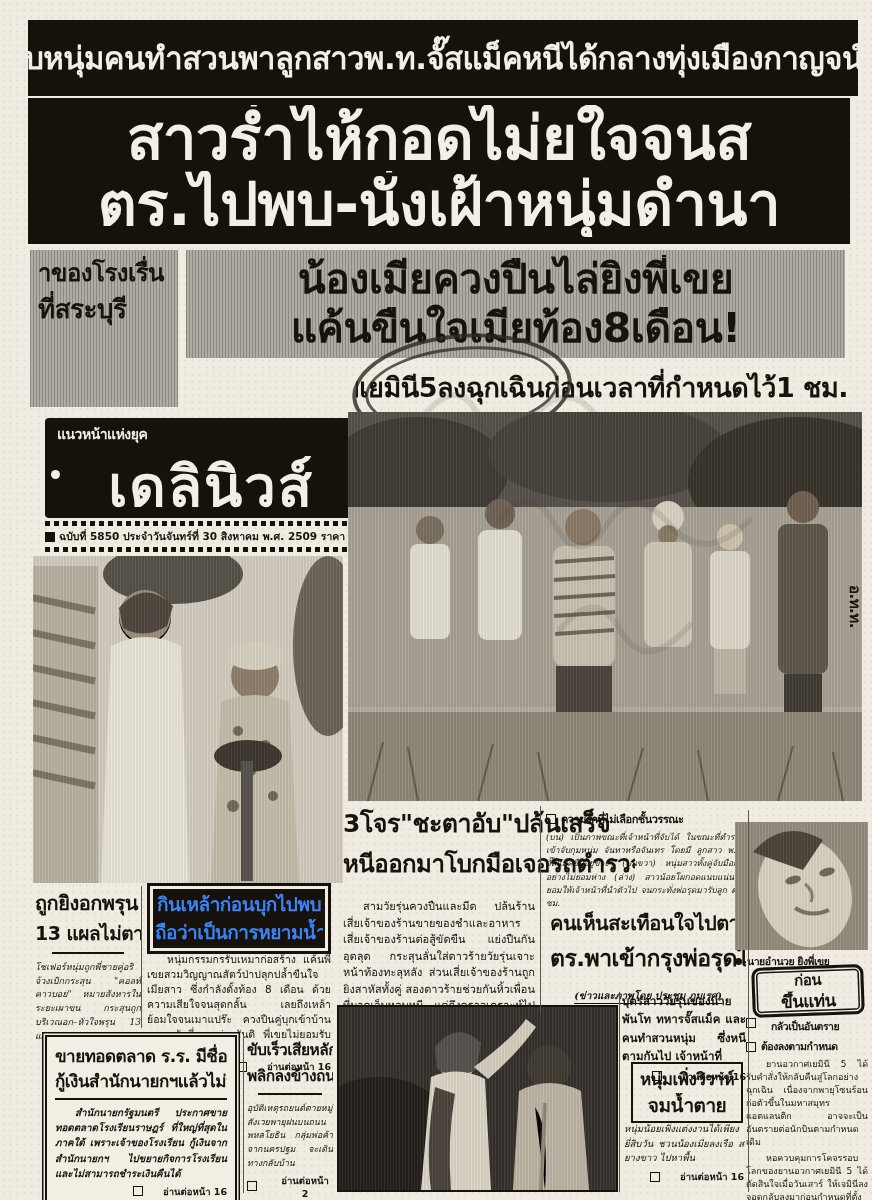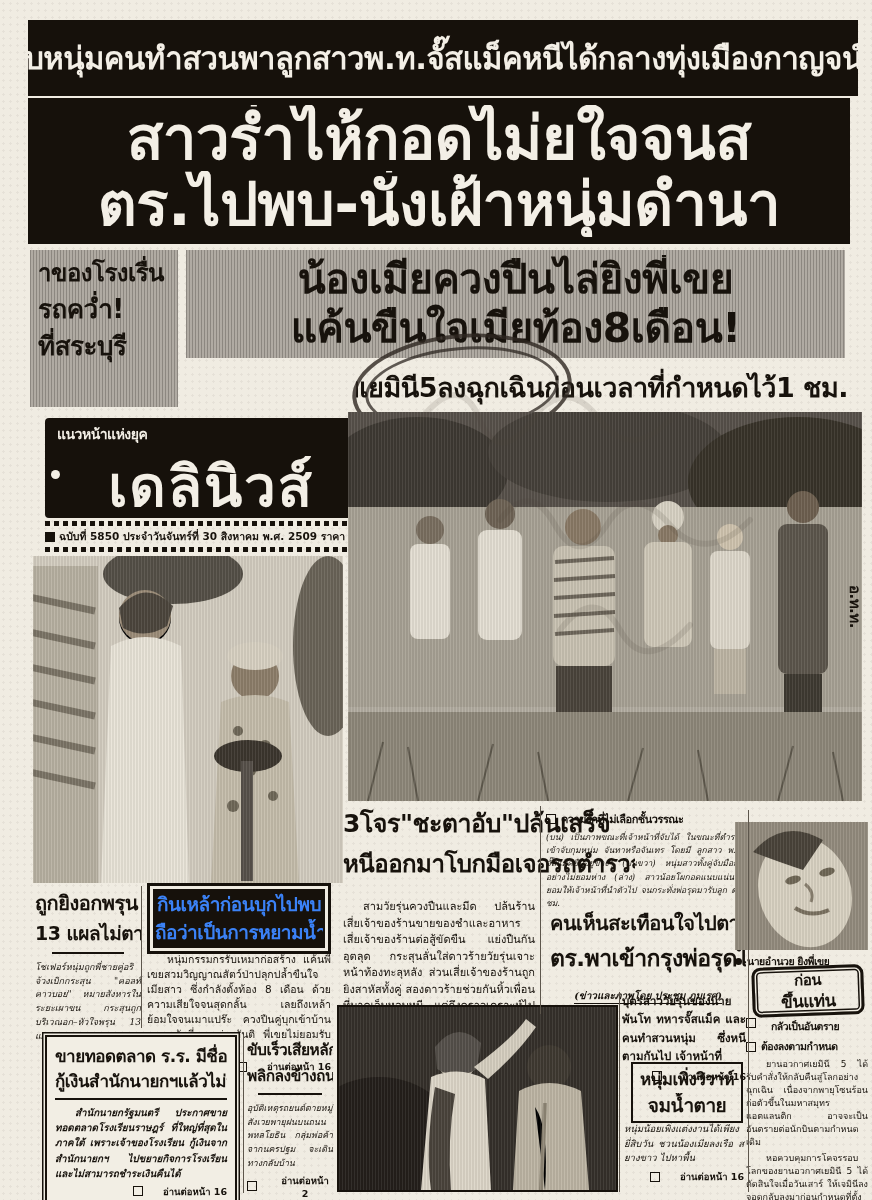--- a/index.html
+++ b/index.html
@@ -48,21 +48,20 @@
     <span class="hd" style="font-size:31px;">จับหนุ่มคนทำสวนพาลูกสาวพ.ท.จั๊สแม็คหนีได้กลางทุ่งเมืองกาญจน์ฯ</span>
   </div>
 
   <div class="abs ink" style="left:28px;top:98px;width:822px;height:146px;display:flex;flex-direction:column;justify-content:center;">
     <div class="hd center nowrap" style="font-size:60px;line-height:1.1;">สาวร่ำไห้กอดไม่ยใจจนส</div>
     <div class="hd center nowrap" style="font-size:60px;line-height:1.1;">ตร.ไปพบ-นั่งเฝ้าหนุ่มดำนา</div>
   </div>
 
   <div class="abs halftone" style="left:30px;top:250px;width:148px;height:157px;padding:6px 8px;box-sizing:border-box;">
     <div class="hd nowrap" style="font-size:24px;line-height:1.45;">าของโรงเรื่น</div>
-    <div class="hd nowrap" style="font-size:26px;line-height:1.45;">รถคว่ำ!</div>
     <div class="hd nowrap" style="font-size:26px;line-height:1.45;">ที่สระบุรี</div>
   </div>
 
   <div class="abs halftone" style="left:186px;top:250px;width:659px;height:108px;display:flex;flex-direction:column;justify-content:center;">
     <div class="hd center nowrap" style="font-size:41px;line-height:1.2;">น้องเมียควงปืนไล่ยิงพี่เขย</div>
     <div class="hd center nowrap" style="font-size:41px;line-height:1.2;">แค้นขืนใจเมียท้อง8เดือน!</div>
   </div>
 
   <div class="abs nowrap" style="left:356px;top:358px;width:492px;height:58px;display:flex;align-items:center;justify-content:flex-end;">
     <span class="hd" style="font-size:27px;">เผยเยมินี5ลงฉุกเฉินก่อนเวลาที่กำหนดไว้1 ชม.</span>

